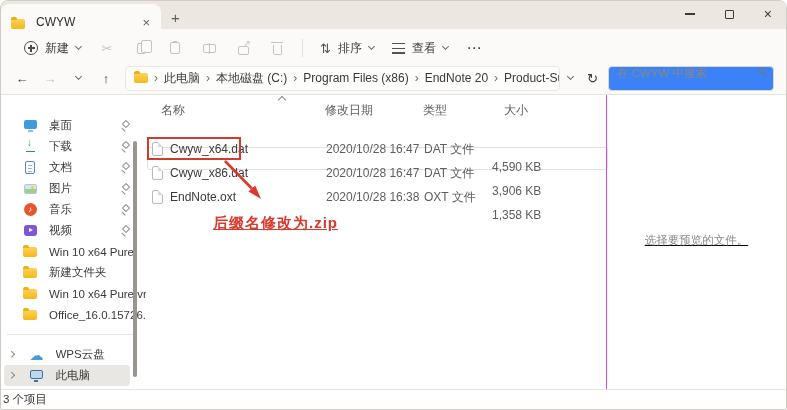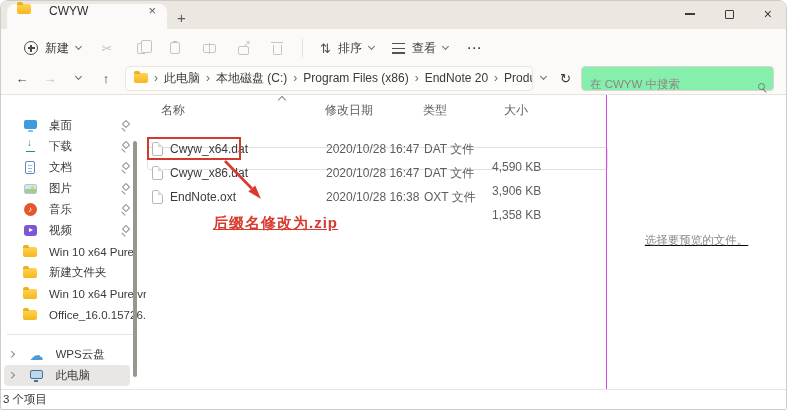--- a/index.html
+++ b/index.html
@@ -1,21 +1,21 @@
 <!DOCTYPE html>
 <html><head>
 <meta charset="utf-8">
 <style>
   * { margin:0; padding:0; box-sizing:border-box; }
   html,body { width:787px; height:410px; background:#fff; font-family:"Liberation Sans","DejaVu Sans",sans-serif; }
   .window { position:relative; width:787px; height:410px; border:1px solid #cfccc8; border-radius:8px 8px 2px 2px; overflow:hidden; background:#fff; }
 
   
   .tabbar { position:absolute; left:0; top:0; width:100%; height:28px; background:#ece7e0; display:flex; align-items:flex-end; }
-  .tab { margin-left:6px; width:160px; height:25px; background:#fbfaf8; border-radius:8px 8px 0 0; display:flex; align-items:flex-start; padding:0 8px 0 10px; gap:18px; }
+  .tab { margin-left:0; width:160px; height:25px; background:#fbfaf8; border-radius:8px 8px 0 0; display:flex; align-items:flex-end; padding:0 8px 0 10px; gap:11px; }
   .tab-label { font-size:12px; color:#2f2e2c; flex:1; }
   .tab-close { font-size:13px; color:#5f5d5a; line-height:1; padding:0 3px; cursor:default; }
   .newtab { font-size:15px; color:#5f5d5a; margin-left:10px; margin-bottom:4px; line-height:1; }
   .win-ctls { position:absolute; right:14px; top:6px; display:flex; gap:30px; align-items:center; }
   .wc-min { width:10px; height:1.4px; background:#3b3a39; }
   .wc-max { width:9px; height:9px; border:1.3px solid #3b3a39; border-radius:1px; }
   .wc-close { font-size:14px; color:#3b3a39; line-height:1; }
 
   
   .toolbar { position:absolute; left:0; top:28px; width:100%; height:39px; background:#fbfaf8; display:flex; align-items:center; padding-left:14px; border-bottom:1px solid #f0ede9; }
@@ -45,21 +45,21 @@
 
   
   .addrbar { position:absolute; left:0; top:61px; width:100%; height:33px; background:#fbfaf8; border-bottom:1px solid #e6e3df; display:flex; align-items:center; padding:0 12px 0 8px; gap:2px; }
   .nav-btn { width:26px; height:26px; display:flex; align-items:center; justify-content:center; font-size:13px; color:#3b3a39; }
   .nav-dis { color:#c3c0bc; }
   .crumb-box { flex:1; height:25px; background:#fdfdfc; border:1px solid #eae7e3; border-radius:4px; display:flex; align-items:center; padding:0 8px; gap:6px; margin:0 4px; overflow:hidden; white-space:nowrap; }
   .crumb { font-size:12px; color:#3b3a39; }
   .crumb-sep { font-size:12px; color:#6f6d6a; }
   .addr-tail { display:flex; align-items:center; gap:14px; margin:0 8px 0 2px; }
   .refresh { font-size:13px; color:#3b3a39; line-height:1; }
-  .searchbox { width:193px; height:25px; background:#86efac; border:1px solid #d9d6d2; border-radius:4px; display:flex; align-items:flex-end; padding:0 8px; }
+  .searchbox { width:166px; height:25px; background:#3b82f6; border:1px solid #d9d6d2; border-radius:4px; display:flex; align-items:flex-start; padding:0 8px; }
   .searchbox input { flex:1; border:none; outline:none; font-size:11.5px; color:#3b3a39; background:transparent; font-family:inherit; min-width:0; }
   .searchbox input::placeholder { color:#8a8885; }
   .mag { width:7px; height:7px; border:1.3px solid #797671; border-radius:50%; position:relative; flex:none; }
   .mag::after { content:""; position:absolute; bottom:-3px; right:-2.5px; width:4.5px; height:1.3px; background:#797671; transform:rotate(45deg); }
 
   
   .main { position:absolute; left:0; top:94px; width:785px; height:296px; background:#fff; }
 
   .sidebar { position:absolute; left:0; top:0; width:145px; height:100%; padding-top:20px; overflow:hidden; }
   .side-item { height:21px; display:flex; align-items:center; padding-left:22px; gap:12px; font-size:11.5px; color:#3b3a39; }

